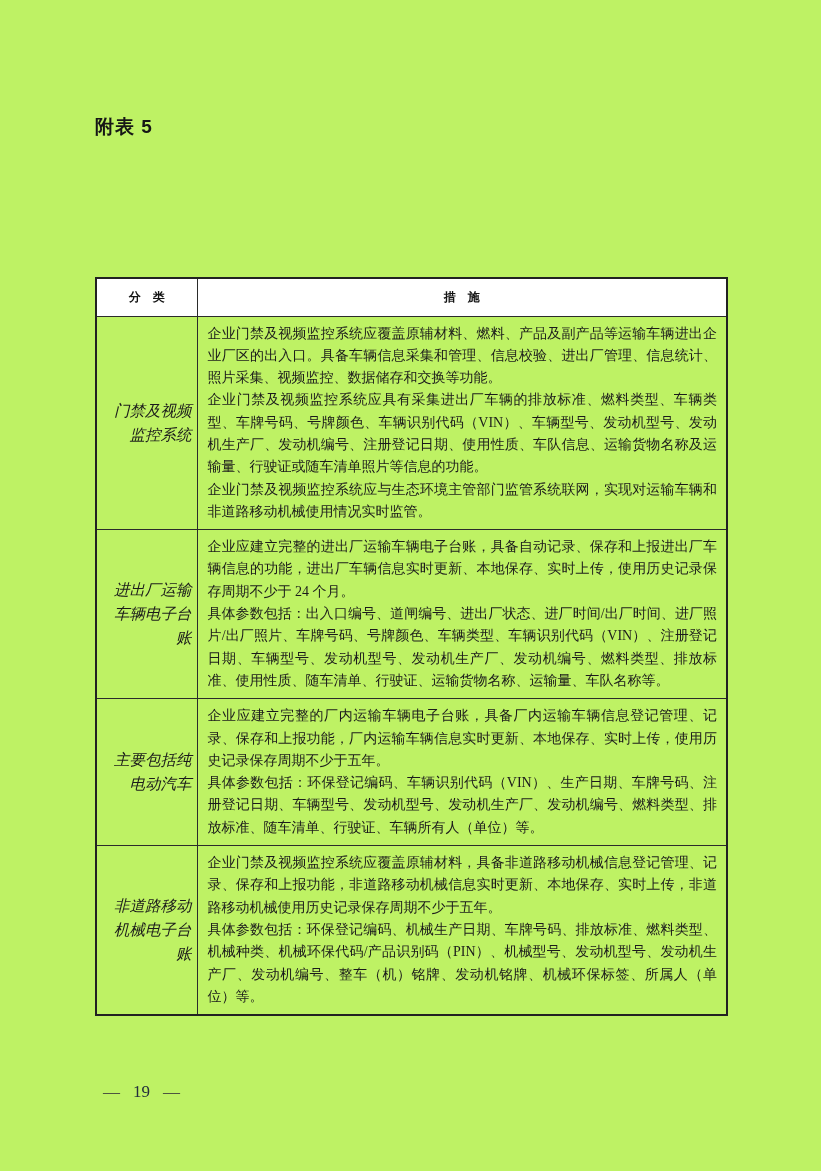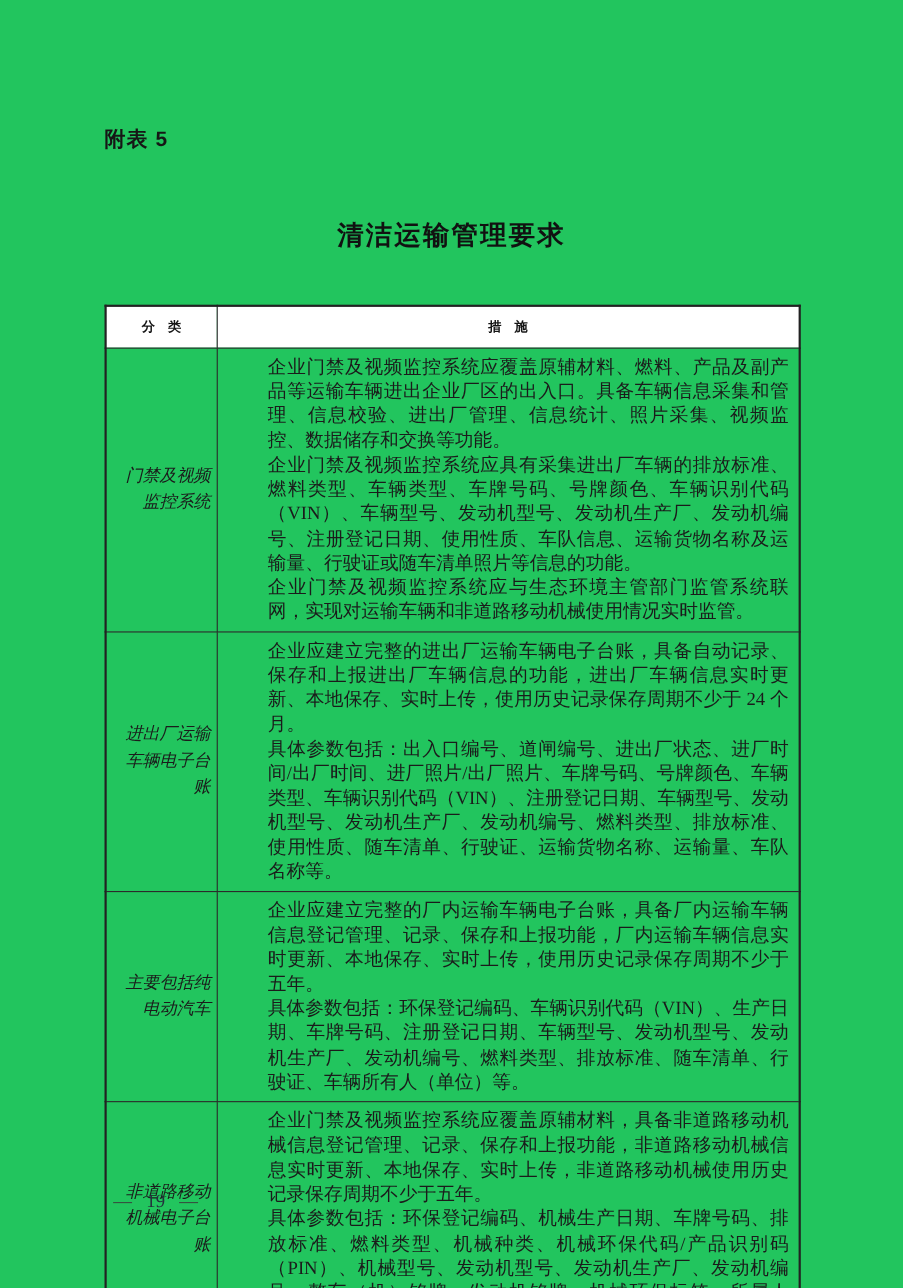--- a/index.html
+++ b/index.html
@@ -6,21 +6,21 @@
     margin: 0;
     padding: 0;
     background: #ffffff;
     font-family: "Liberation Serif", "DejaVu Serif", serif;
     color: #1c1c1c;
   }
   .page {
     position: relative;
     width: 821px;
     height: 1171px;
-    background: #22c55e;
+    background: #bef264;
     overflow: hidden;
   }
   .doc-label {
     position: absolute;
     left: 95px;
     top: 114px;
     font-family: "Liberation Sans", "DejaVu Sans", sans-serif;
     font-weight: 600;
     font-size: 19px;
     letter-spacing: 1px;
@@ -76,25 +76,24 @@
     line-height: 24px;
     padding: 4px 5px;
     color: #1b1b1b;
     font-style: italic;
   }
   td.measures-cell {
     padding: 6px 9px 6px 10px;
     vertical-align: middle;
   }
   .measure-para {
-    font-size: 17px;
+    font-size: 14px;
     line-height: 22.3px;
     text-align: justify;
     color: #1b1b1b;
-    margin-left: 36px;
   }
   .note {
     position: absolute;
     left: 88px;
     top: 972px;
     width: 648px;
     margin: 0;
     font-size: 15px;
     line-height: 22px;
     text-align: justify;
@@ -112,21 +111,20 @@
   }
   .footer .dash { color: #3a3a3a; }
 </style>
 </head>
 <body>
 
 <div class="page">
 
   <div class="doc-label">附表 5</div>
 
-  <h1 class="doc-title">清洁运输管理要求</h1>
 
   <table class="main-table">
     <colgroup>
       <col class="cat-col">
       <col class="measures-col">
     </colgroup>
     <thead>
       <tr>
         <th class="header-cell">分　类</th>
         <th class="header-cell">措　施</th>

